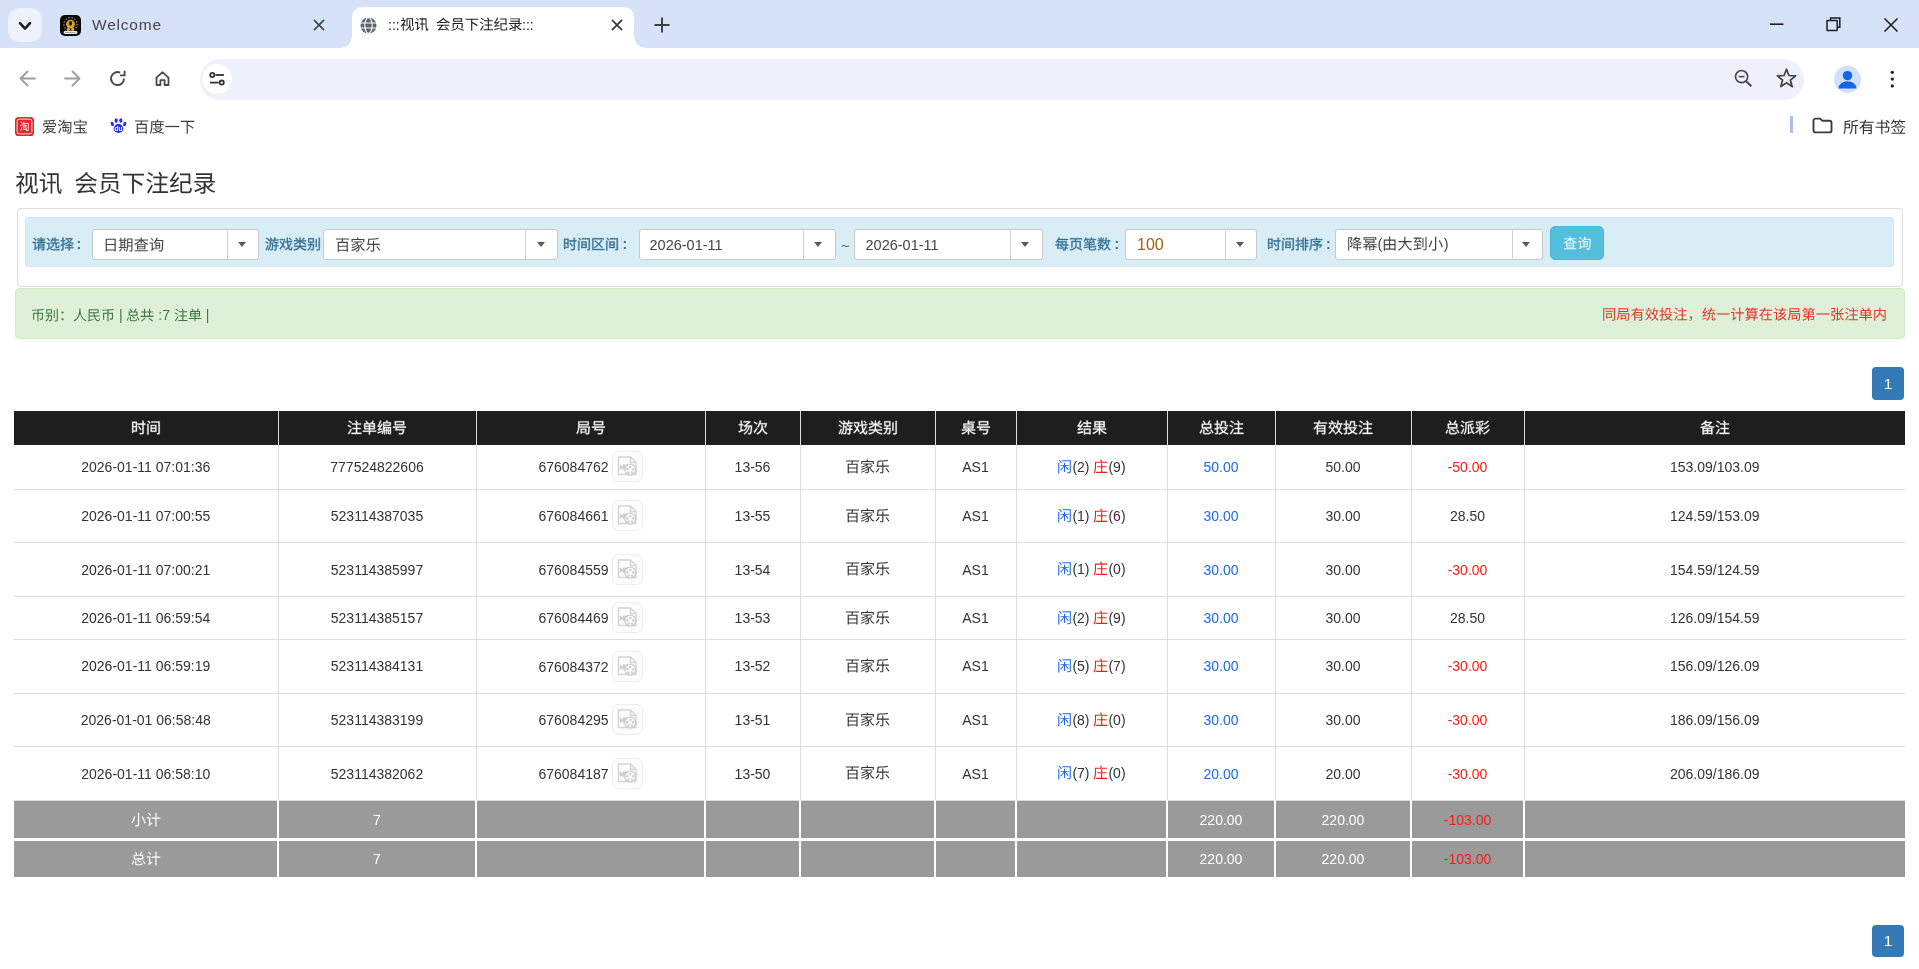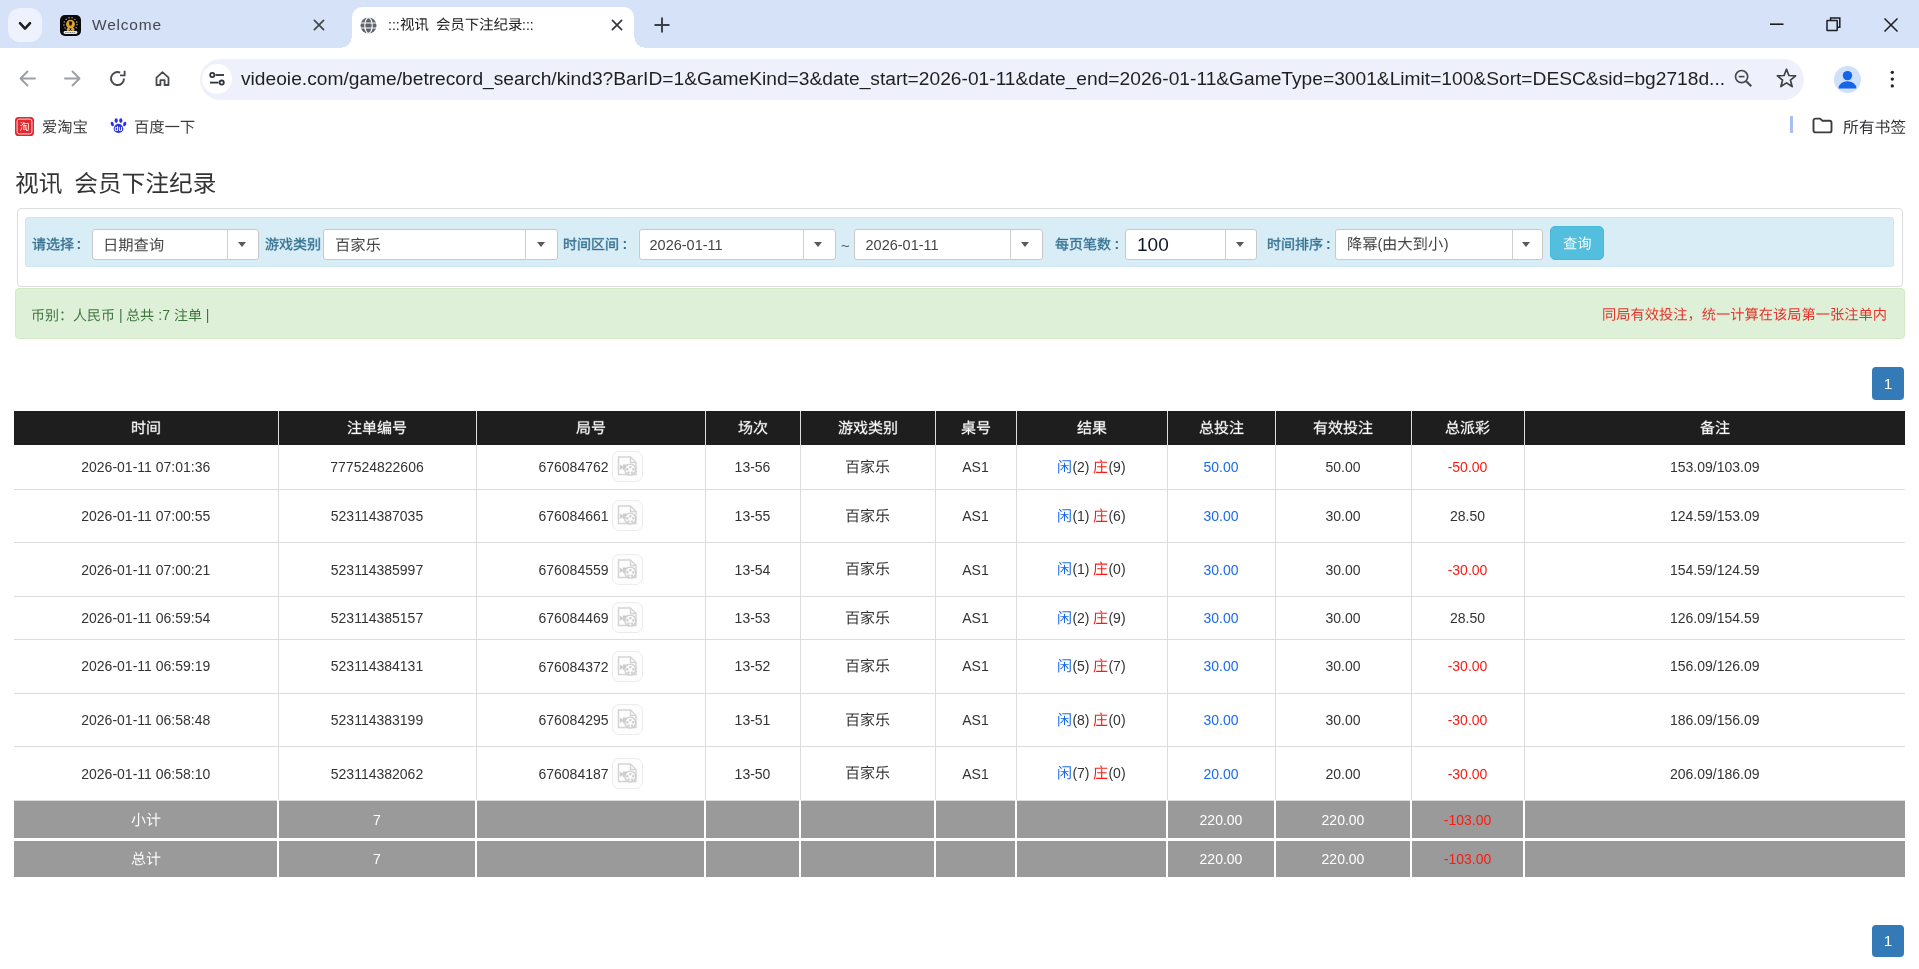--- a/index.html
+++ b/index.html
@@ -152,21 +152,20 @@
 <path d="M2.5 7.6 L8.5 2.2 L14.5 7.6 V15 H10.6 V10.2 H6.4 V15 H2.5 Z" stroke="#474b4f" stroke-width="1.8" fill="none" stroke-linejoin="round"></path>
     </svg>
     <div class="ab" style="left:200px;top:58.5px;width:1604px;height:41px;border-radius:20.5px;background:#eef1fb"></div>
     <div class="ab" style="left:202px;top:64px;width:30px;height:30px;border-radius:50%;background:#fff"></div>
     <svg class="ab" style="left:208px;top:70px" width="18" height="18" viewBox="0 0 18 18" stroke="#303338" stroke-width="1.8" fill="none">
 <circle cx="4.3" cy="5.0" r="2.1"></circle>
       <path d="M7.5 5.0 H16"></path>
 <path d="M2 12.6 H10.5"></path>
       <circle cx="13.7" cy="12.6" r="2.1"></circle>
     </svg>
-    <div class="ab" style="left:241px;top:66px;font-size:19.2px;color:#1e1f21;line-height:26px;white-space:nowrap">videoie.com/game/betrecord_search/kind3?BarID=1&amp;GameKind=3&amp;date_start=2026-01-11&amp;date_end=2026-01-11&amp;GameType=3001&amp;Limit=100&amp;Sort=DESC&amp;sid=bg2718d...</div>
     <svg class="ab" style="left:1734px;top:69px" width="19" height="19" viewBox="0 0 19 19" stroke="#45474a" fill="none">
 <circle cx="7.6" cy="7.6" r="6.1" stroke-width="1.7"></circle>
       <path d="M12.2 12.2 L17.3 17.3" stroke-width="2.0"></path>
 <path d="M4.7 7.6 H10.5" stroke-width="1.6"></path>
     </svg>
     <svg class="ab" style="left:1776px;top:68px" width="21" height="21" viewBox="0 0 21 21">
       <path d="M10.50 1.20 L12.91 7.48 L19.63 7.83 L14.40 12.07 L16.14 18.57 L10.50 14.90 L4.86 18.57 L6.60 12.07 L1.37 7.83 L8.09 7.48 Z" stroke="#3e4043" stroke-width="1.7" fill="none" stroke-linejoin="round"></path>
     </svg>
     <svg class="ab" style="left:1833.5px;top:66px" width="27" height="27" viewBox="0 0 27 27">
 <circle cx="13.5" cy="13.5" r="13.5" fill="#cfe0fb"></circle>
@@ -273,21 +272,21 @@
     <div style="position:absolute;left:1055.0px;top:237.2px;line-height:0"><svg style="vertical-align:-1.68px;" width="56.00" height="14" viewBox="0 -880 4000 1000" fill="#31708f" stroke="#31708f" stroke-width="26">
         <use href="#u6bcf" x="0"></use>
         <use href="#u9875" x="1000"></use>
         <use href="#u7b14" x="2000"></use>
         <use href="#u6570" x="3000"></use>
       </svg></div>
     <div style="position:absolute;left:1114.5px;top:233.8px;font-size:14px;color:#31708f;line-height:21px;white-space:pre;"><b>:</b></div>
     <div class="ab" style="left:1125px;top:228.5px;width:132px;height:31.5px;background:#fff;border:1px solid #c8c8c8;border-radius:3px"></div>
     <div class="ab" style="left:1225px;top:229.5px;width:1px;height:29.5px;background:#d0d0d0"></div>
     <div class="ab" style="left:1236.1px;top:241.8px;width:0;height:0;border-left:4.9px solid transparent;border-right:4.9px solid transparent;border-top:5.4px solid #5a5a5a"></div>
-    <div style="position:absolute;left:1137.0px;top:233.6px;font-size:19px;color:#0f172a;line-height:22px;white-space:pre;">100</div>
+    <div style="position:absolute;left:1137.0px;top:233.6px;font-size:16px;color:#a16207;line-height:22px;white-space:pre;">100</div>
     <div style="position:absolute;left:1266.5px;top:237.2px;line-height:0"><svg style="vertical-align:-1.68px;" width="56.00" height="14" viewBox="0 -880 4000 1000" fill="#31708f" stroke="#31708f" stroke-width="26">
         <use href="#u65f6" x="0"></use>
         <use href="#u95f4" x="1000"></use>
         <use href="#u6392" x="2000"></use>
         <use href="#u5e8f" x="3000"></use>
       </svg></div>
     <div style="position:absolute;left:1326.0px;top:233.8px;font-size:14px;color:#31708f;line-height:21px;white-space:pre;"><b>:</b></div>
     <div class="ab" style="left:1335px;top:228.5px;width:208px;height:31.5px;background:#fff;border:1px solid #c8c8c8;border-radius:3px"></div>
     <div class="ab" style="left:1511.5px;top:229.5px;width:1px;height:29.5px;background:#d0d0d0"></div>
     <div class="ab" style="left:1522.3px;top:241.8px;width:0;height:0;border-left:4.9px solid transparent;border-right:4.9px solid transparent;border-top:5.4px solid #5a5a5a"></div>
@@ -566,21 +565,21 @@
               <use href="#u95f2" x="0"></use>
             </svg><span style="color:#333">(5)</span> <svg style="vertical-align:-1.80px;" width="15.00" height="15" viewBox="0 -880 1000 1000" fill="#fb1b12">
               <use href="#u5e84" x="0"></use>
             </svg><span style="color:#333">(7)</span></td>
           <td style="color:#1a6af0">30.00</td>
           <td>30.00</td>
           <td style="color:#fb1b12">-30.00</td>
           <td>156.09/126.09</td>
         </tr>
         <tr style="height:53.7px">
-          <td>2026-01-11 06:58:48</td>
+          <td>2026-01-01 06:58:48</td>
           <td>523114383199</td>
           <td><span style="vertical-align:middle">676084295</span><span style="display:inline-block;width:31px;height:31px;border:1px solid #ececec;border-radius:7px;background:#fdfdfd;vertical-align:middle;margin-left:3px"><svg width="29" height="29" viewBox="0 0 29 29">
 <path d="M5.5 5 H17.5 L23 10.5 V22.5 H5.5 Z" fill="none" stroke="#d4d4d4" stroke-width="1.4"></path>
 <path d="M17.5 5 V10.5 H23" fill="none" stroke="#d4d4d4" stroke-width="1.4"></path>
 <path d="M6.8 12.5 l3.0 2.0 v-2.0 h7.6 v5.6 h-7.6 v-2.0 l-3.0 2.0 z" fill="#cdcdcd"></path>
 <circle cx="17.3" cy="17.6" r="5.5" fill="#fdfdfd" stroke="#cdcdcd" stroke-width="1.3"></circle>
 <rect x="16.2" y="13.9" width="2.3" height="2.3" rx="0.7" fill="#cdcdcd"></rect>
 <rect x="13.2" y="16.1" width="2.3" height="2.3" rx="0.7" fill="#cdcdcd"></rect>
 <rect x="19.2" y="16.1" width="2.3" height="2.3" rx="0.7" fill="#cdcdcd"></rect>
 <rect x="14.4" y="19.4" width="2.3" height="2.3" rx="0.7" fill="#cdcdcd"></rect>

